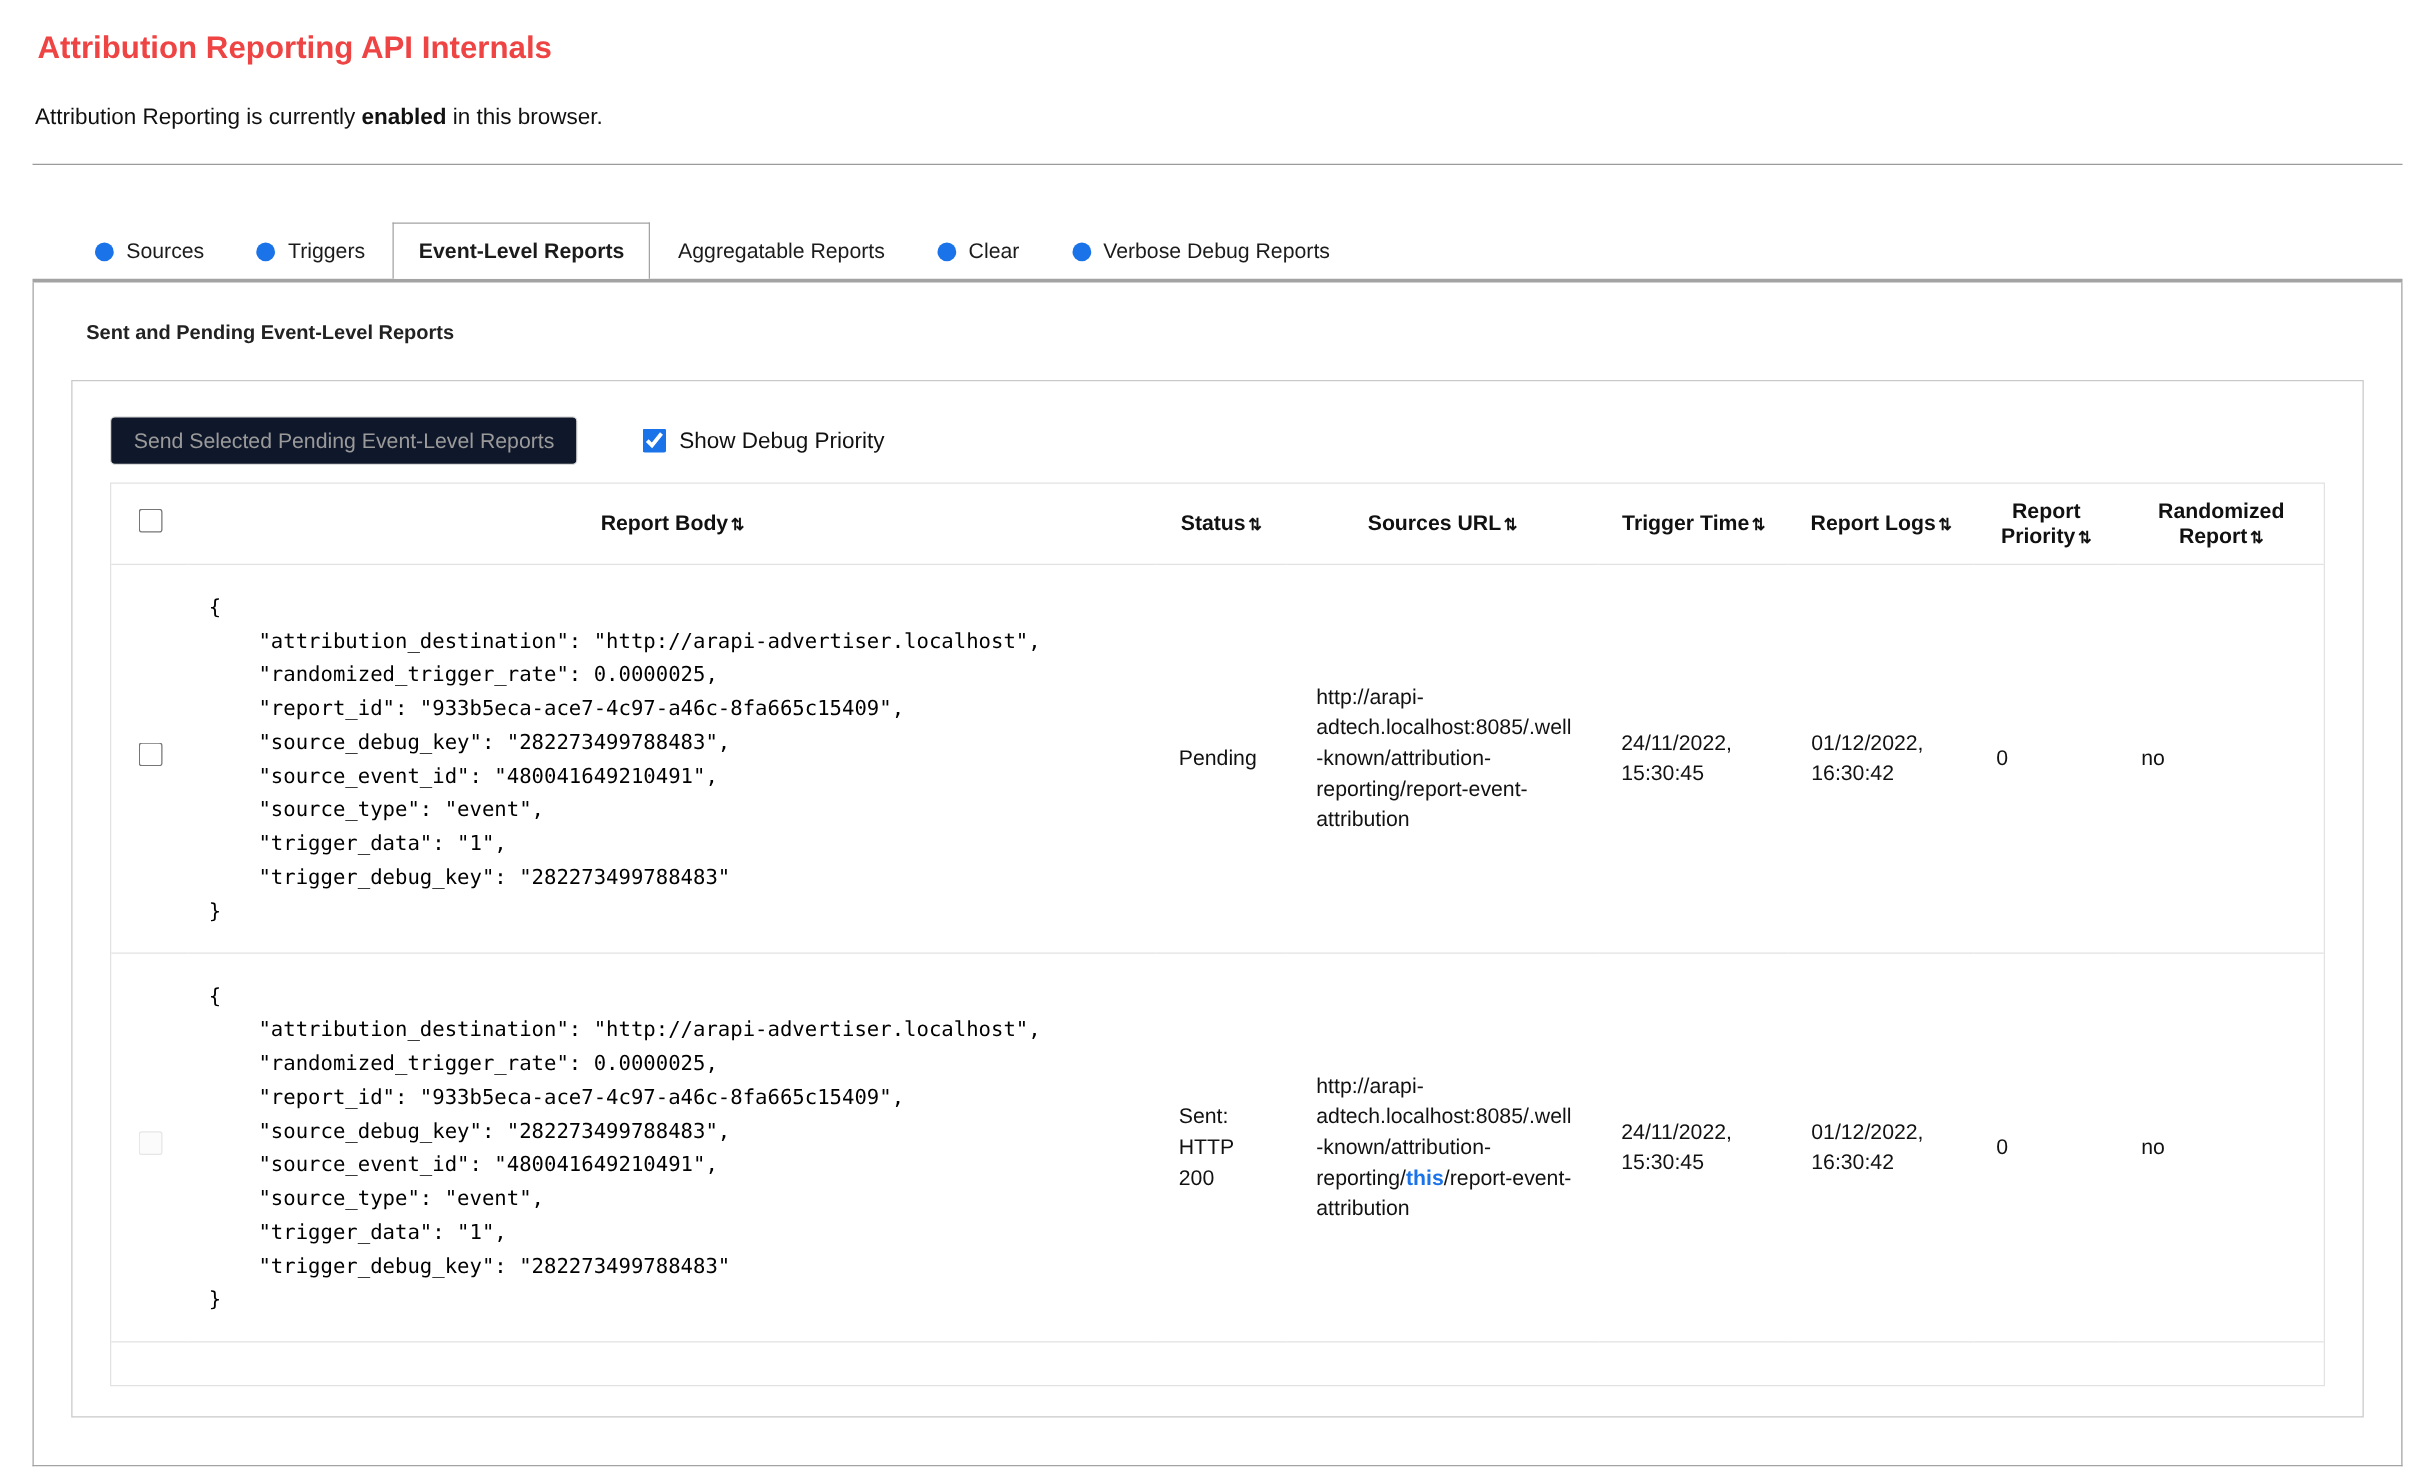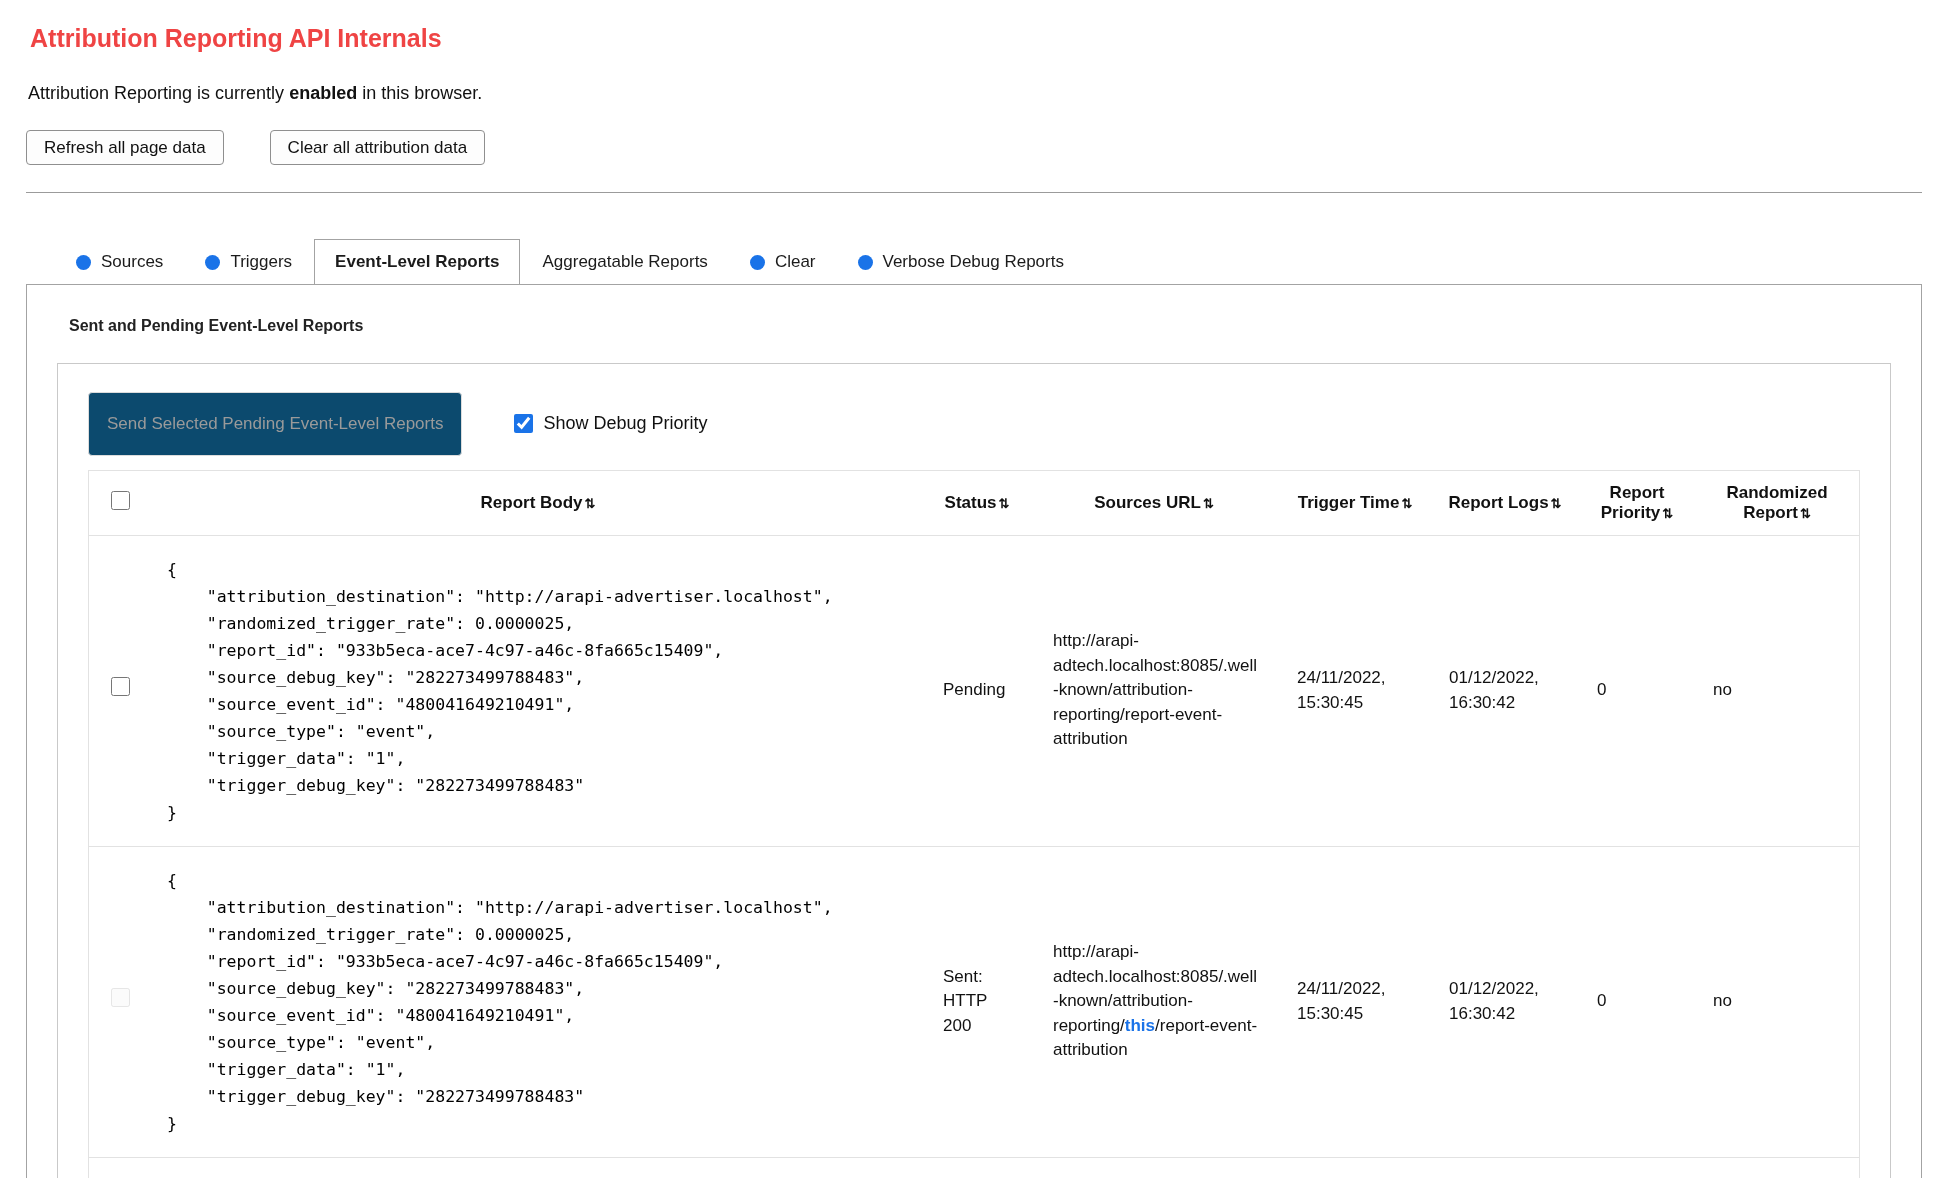--- a/index.html
+++ b/index.html
@@ -34,21 +34,21 @@
     line-height: 1.25;
   }
   hr.divider { border: none; border-top: 1px solid #9b9b9b; margin: 27px 0 0; }
 
   
   .tab-panel { margin-top: 46px; }
   .tab-strip {
     display: flex;
     align-items: flex-end;
     padding-left: 30px;
-    border-bottom: 1px solid #a3a3a3;
+    border-bottom: 3px solid #a3a3a3;
     text-align: center;
   }
   .tab {
     display: flex;
     align-items: center;
     gap: 10px;
     padding: 12px 20px;
     font-size: 17px;
     color: #1b1b1b;
     cursor: pointer;
@@ -82,23 +82,23 @@
 
   
   .report-panel {
     border: 1px solid #c9c9c9;
     padding: 28px 30px 24px;
     background: #fff;
   }
   .panel-toolbar { display: flex; align-items: center; gap: 52px; margin-bottom: 14px; }
   .btn.send-btn[disabled] {
     color: #9a9a9a;
-    background: #0c4a6e;
+    background: #0f172a;
     border: 1px solid #dcdcdc;
-    padding: 20px 18px;
+    padding: 8px 18px;
     cursor: default;
   }
   .debug-toggle { display: flex; align-items: center; gap: 10px; font-size: 18px; cursor: pointer; color: #111; }
   input[type="checkbox"] {
     width: 19px; height: 19px;
     accent-color: #1a73e8;
     margin: 0;
     cursor: pointer;
   }
   input[type="checkbox"][disabled] { cursor: default; opacity: .55; }
@@ -142,24 +142,20 @@
 </style>
 </head>
 <body>
 
 <div class="page">
 
   <h1>Attribution Reporting API Internals</h1>
 
   <p class="status-line"><span>Attribution Reporting is currently </span><strong>enabled</strong><span> in this browser.</span></p>
 
-  <div class="top-buttons">
-    <button class="btn">Refresh all page data</button>
-    <button class="btn">Clear all attribution data</button>
-  </div>
 
   <hr class="divider">
 
   <div class="tab-panel">
     <div class="tab-strip">
       <div class="tab">
         <span class="dot"></span>
         <span>Sources</span>
       </div>
       <div class="tab">

